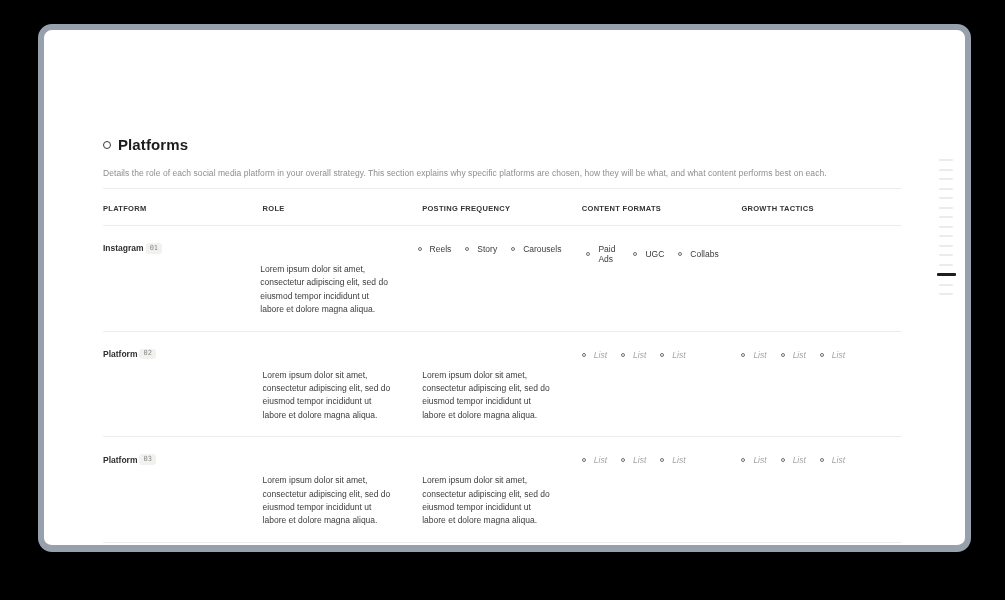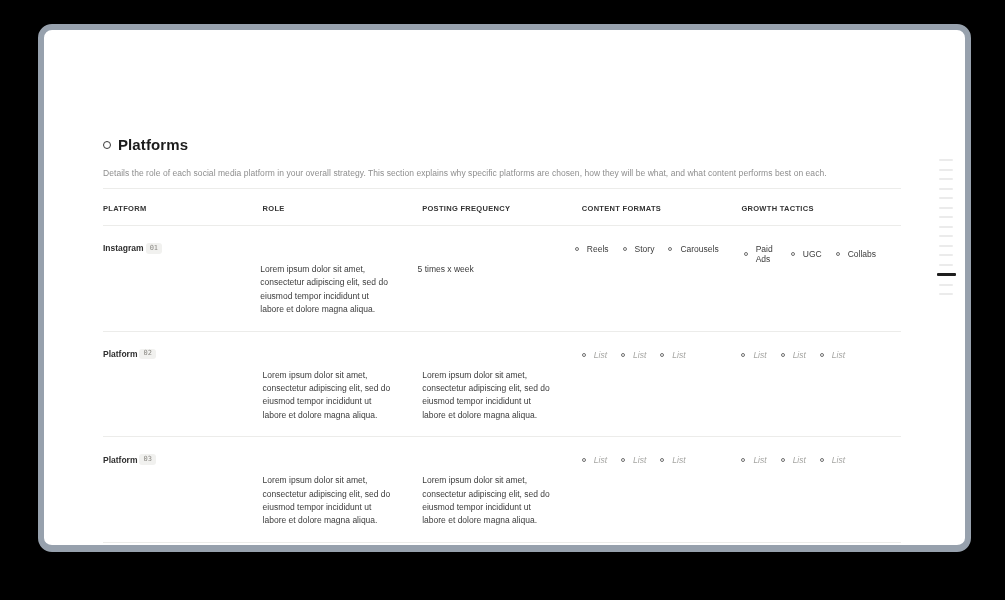--- a/index.html
+++ b/index.html
@@ -179,21 +179,20 @@
       </div>
 
       <div class="t-divider"></div>
 
       <div class="t-row">
         <div class="cell platform-cell">
           <span class="platform-name">Instagram</span>
           <span class="platform-badge">01</span>
         </div>
         <div class="cell body-text">Lorem ipsum dolor sit amet, consectetur adipiscing elit, sed do eiusmod tempor incididunt ut labore et dolore magna aliqua.</div>
-        <div class="cell body-text">5 times x week</div>
         <div class="cell">
           <ul class="bullet-list">
             <li class="bullet-item">
                 <span class="bullet-dot"></span>
                 <span class="bullet-label">Reels</span>
               </li>
             <li class="bullet-item">
                 <span class="bullet-dot"></span>
                 <span class="bullet-label">Story</span>
               </li>

